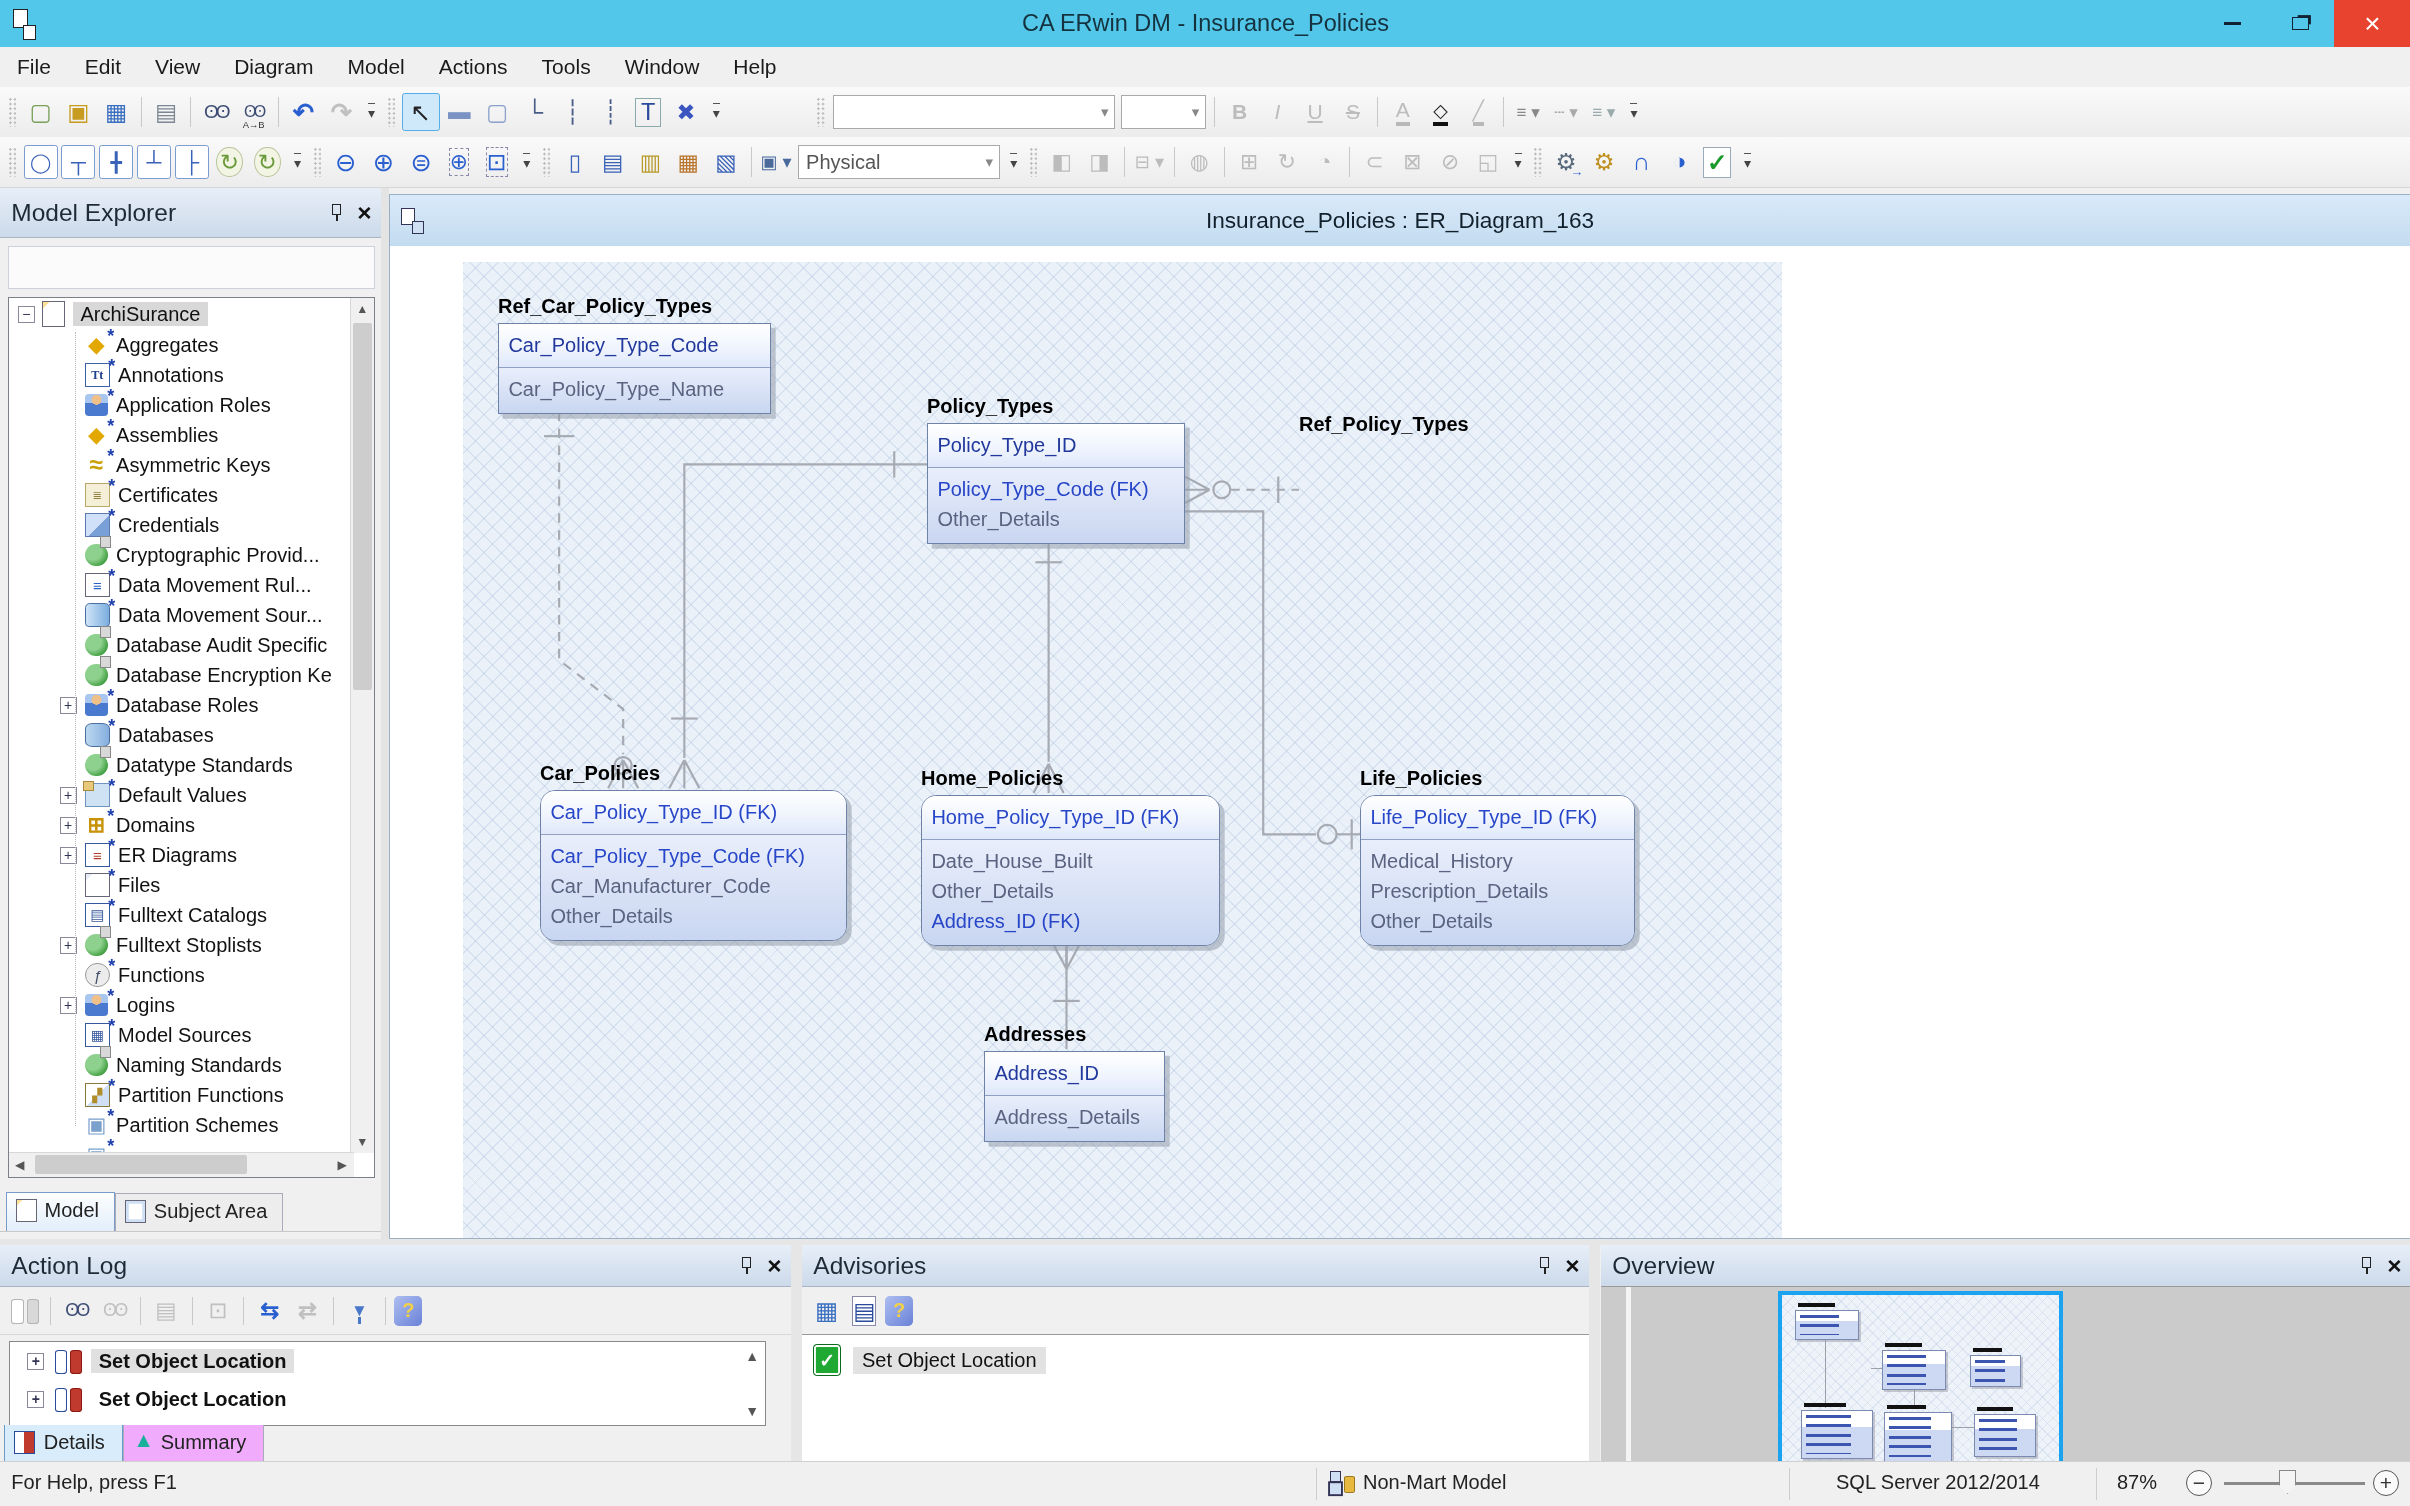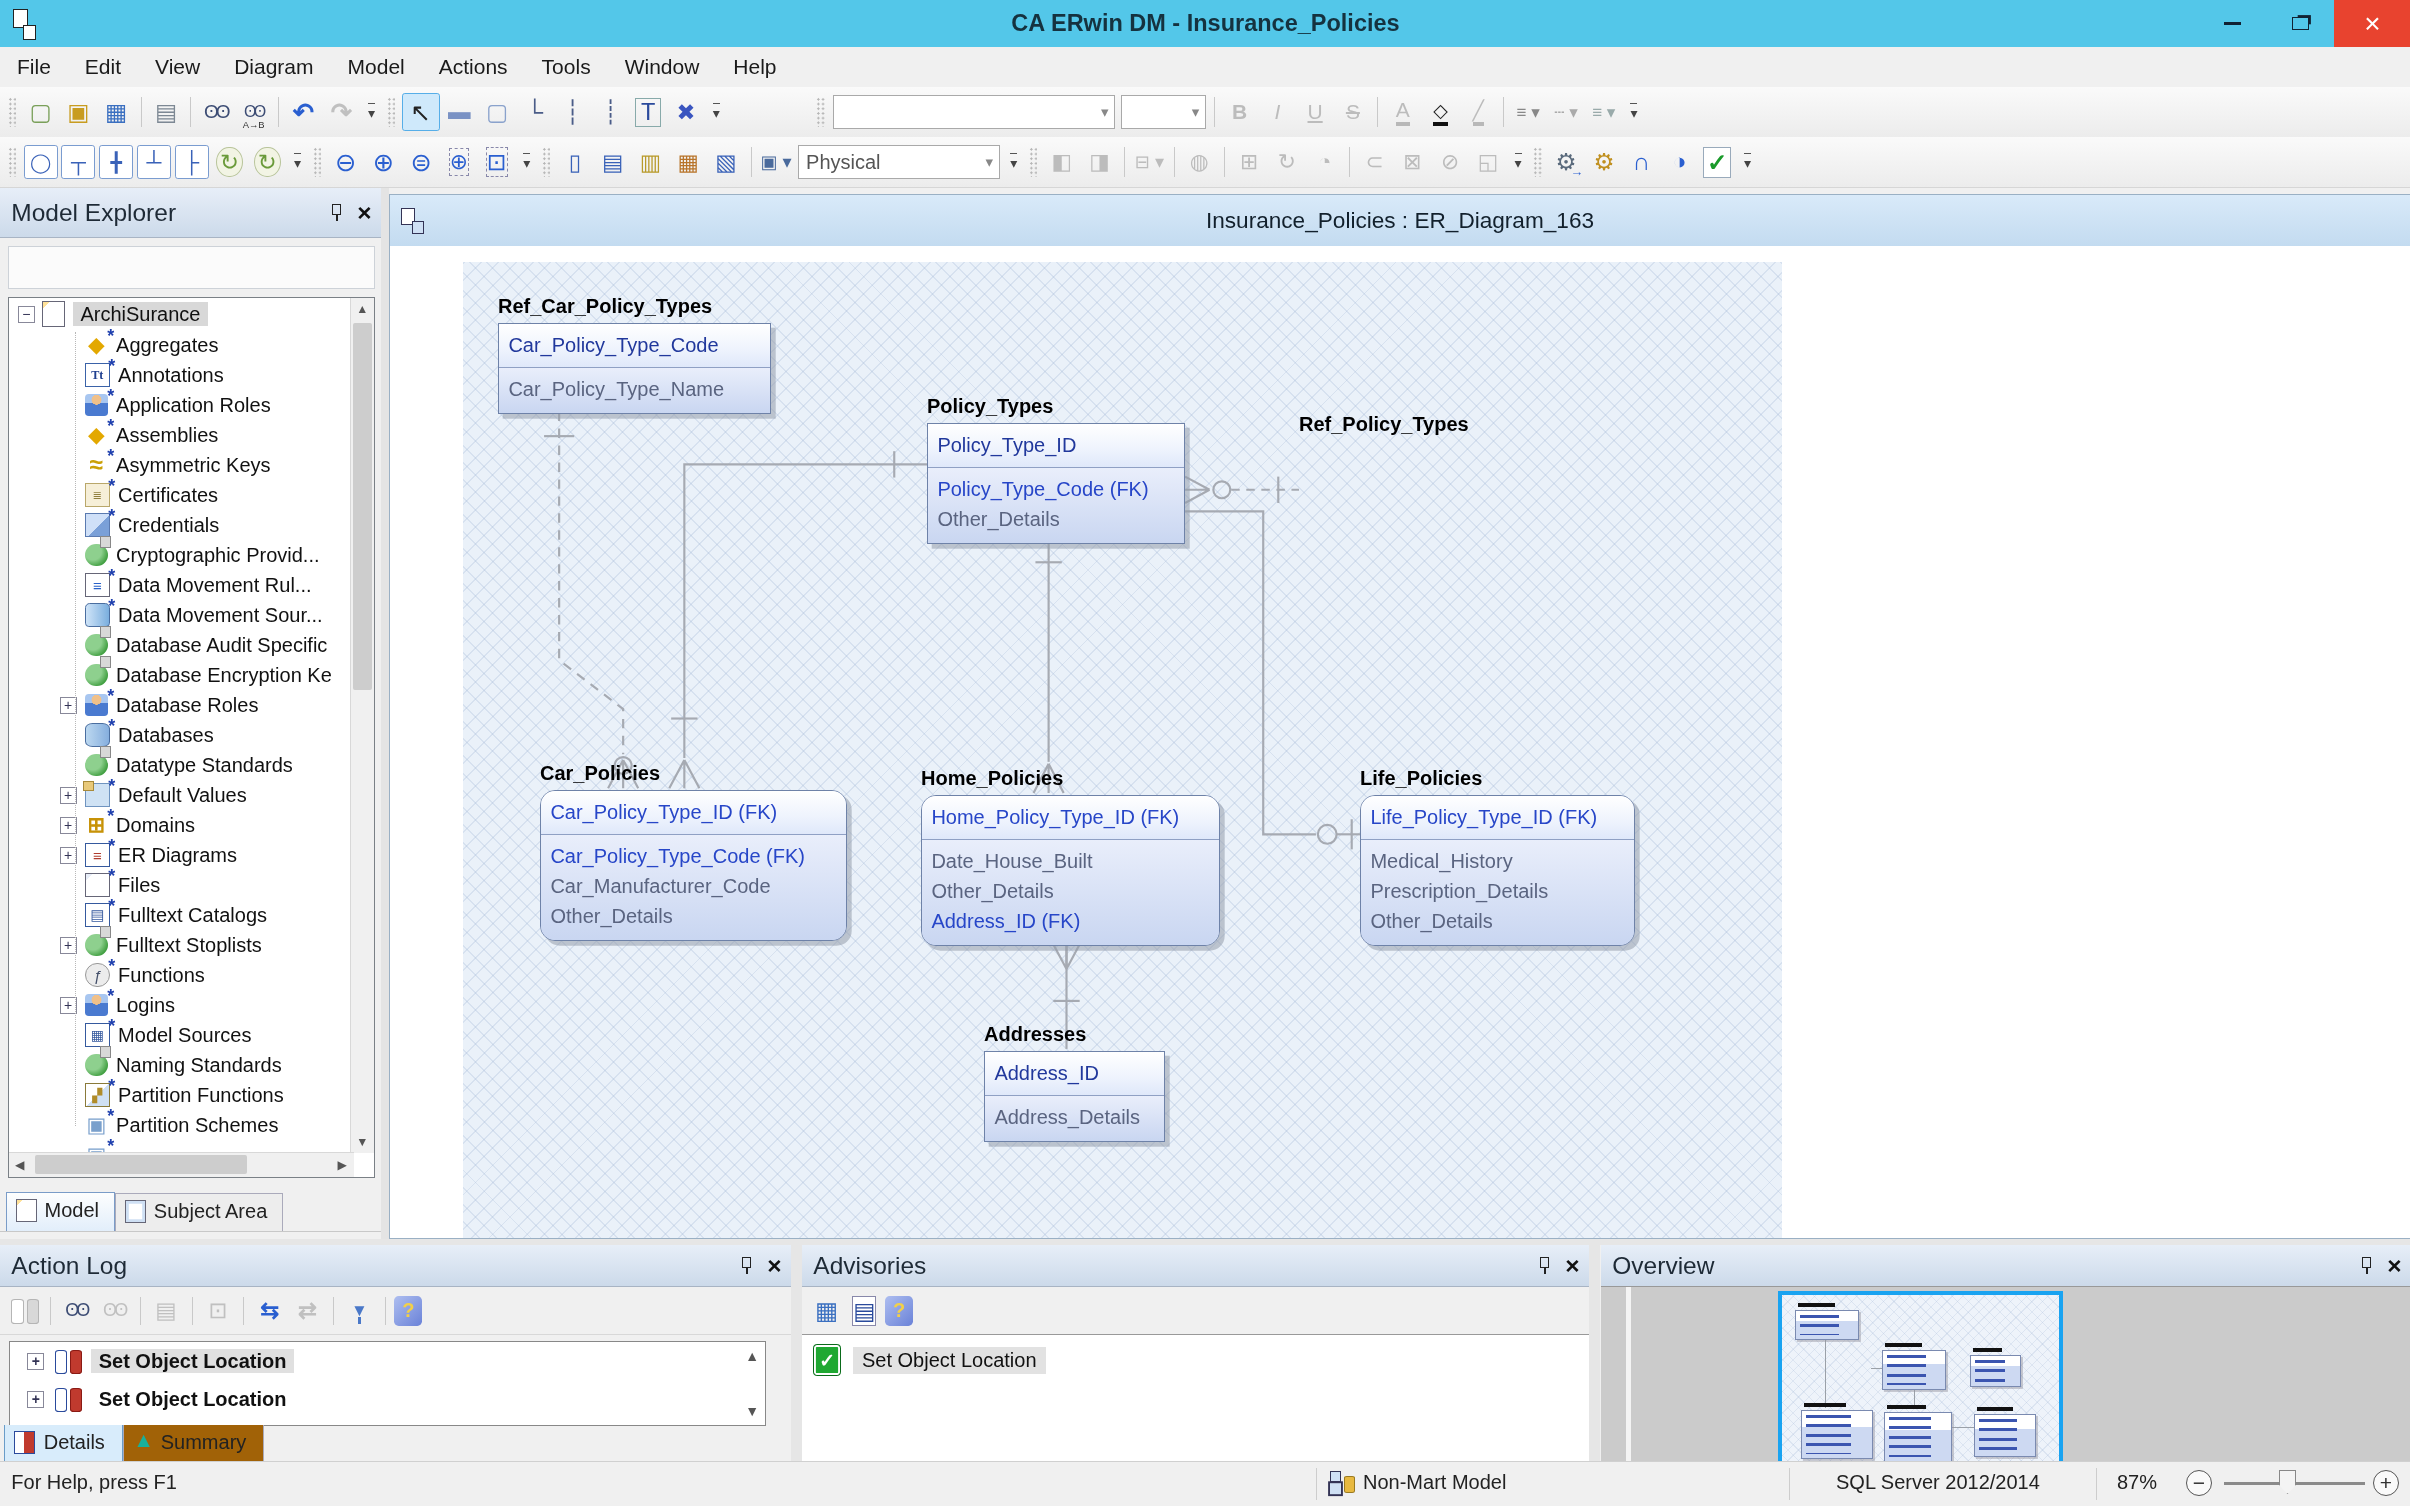--- a/index.html
+++ b/index.html
@@ -5,21 +5,21 @@
   html,body{margin:0;padding:0;}
   body{width:2411px;height:1507px;position:relative;overflow:hidden;
        font-family:"Liberation Sans",sans-serif;background:#f0f0f0;
        -webkit-font-smoothing:antialiased;}
   
   #titlebar{position:absolute;left:0;top:0;width:2411px;height:47px;background:#53c7e9;
             display:flex;align-items:center;}
   #appicon{width:28px;height:32px;margin-left:11.3px;position:relative;}
   #appicon::before{content:"";position:absolute;left:1.9px;top:1.9px;width:13px;height:17px;background:#fff;border:1.9px solid #222;}
   #appicon::after{content:"";position:absolute;left:11.3px;top:17px;width:11.3px;height:13px;background:#fff;border:1.9px solid #222;}
-  #wintitle{position:absolute;left:0;right:0;text-align:center;font-size:23.5px;color:#15323f;font-weight:bold;}
+  #wintitle{position:absolute;left:0;right:0;text-align:center;font-size:23.5px;color:#15323f;}
   .wbtns{position:absolute;right:0;top:0;height:47px;display:flex;align-items:stretch;}
   .wbtn{width:68px;display:flex;align-items:center;justify-content:center;color:#123;}
   .wbtn.min::before{content:"";width:17px;height:2.8px;background:#123;}
   .wbtn.restore span{display:block;width:15px;height:11.3px;border:1.9px solid #123;box-shadow:3.8px -3.8px 0 -1.9px #123;}
   .wbtn.close{width:77px;background:#e8432f;color:#fff;font-size:28px;}
   
   #menubar{position:absolute;left:0;top:47px;width:2411px;height:40px;background:#f0f0f0;
            display:flex;align-items:center;font-size:21px;color:#1a1a1a;}
   .menu-item{padding:0 17px;height:100%;display:flex;align-items:center;}
   
@@ -217,21 +217,21 @@
   [data-icon="help-book"]{background:linear-gradient(135deg,#aebef0,#6a82d8);border-radius:4.7px;width:28px !important;height:30px;}
   [data-icon="help-book"]::before{content:"?";color:#f2d04a;font-weight:bold;font-size:20px;}
   [data-icon="adv-save"]::before{content:"▦";color:#3a6fc0;font-size:24.5px;}
   [data-icon="adv-report"]::before{content:"▤";color:#2a4a9c;font-size:23.5px;border:0.9px solid #88a;background:#fff;}
   .loglist{position:absolute;left:9.4px;top:96px;width:755px;height:83px;background:#fff;border:0.9px solid #888;overflow:hidden;}
   .logrow{display:flex;align-items:center;height:38px;gap:9.4px;padding-left:17px;font-size:20px;font-weight:bold;color:#111;}
   .logrow .lbl{padding:0.9px 7.5px;}
   .logrow[data-selected="true"] .lbl{background:#e0e0e0;}
   .logscroll{position:absolute;right:1.9px;top:5.6px;width:22.6px;bottom:5.6px;display:flex;flex-direction:column;justify-content:space-between;align-items:center;font-size:14px;color:#555;}
   #al-tabs{position:absolute;left:3.8px;bottom:0px;display:flex;align-items:flex-end;}
-  .altab{display:flex;align-items:center;gap:8.5px;font-size:20px;color:#222;background:#a16207;border:0.9px solid #aab;border-top:none;padding:5.6px 17px 7.5px 9.4px;}
+  .altab{display:flex;align-items:center;gap:8.5px;font-size:20px;color:#222;background:#f0abfc;border:0.9px solid #aab;border-top:none;padding:5.6px 17px 7.5px 9.4px;}
   .altab[data-active="true"]{background:#d8ecfb;border-color:#6a9cc8;}
   .advrow{display:flex;align-items:center;gap:11.3px;padding:9.4px 0 0 11.3px;font-size:20px;color:#111;}
   .advcheck{width:26px;height:30px;background:#1fa832;border:0.9px solid #0a6a1a;border-radius:3.8px;display:flex;align-items:center;justify-content:center;color:#fff;font-size:19px;font-weight:bold;box-shadow:inset 0 0 0 1.9px #fff;}
   .advrow .lbl{background:#e2e2e2;padding:1.9px 9.4px;}
   #adv-list{position:absolute;left:0px;top:89px;right:0;bottom:0;background:#fff;border-top:0.9px solid #999;}
   
   #ov-content{position:absolute;left:0;top:41px;right:0;bottom:0;background:#cbcbcb;border-top:0.9px solid #999;}
   #ov-strip{position:absolute;left:24.5px;top:0;width:5.6px;height:100%;background:#f4f4f4;}
   #minimap{position:absolute;left:177px;top:3.8px;width:277px;height:171px;border:4.7px solid #19a3f1;background-color:#eef3fa;
     background-image:repeating-linear-gradient(45deg,rgba(165,185,215,.25) 0 0.9px,transparent 0.9px 7.5px),

